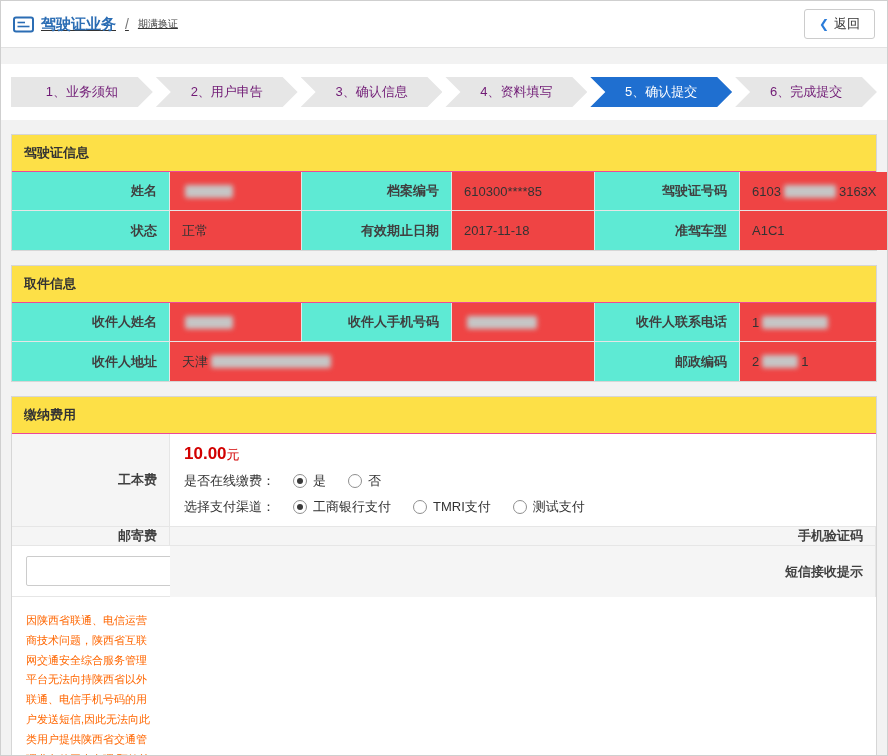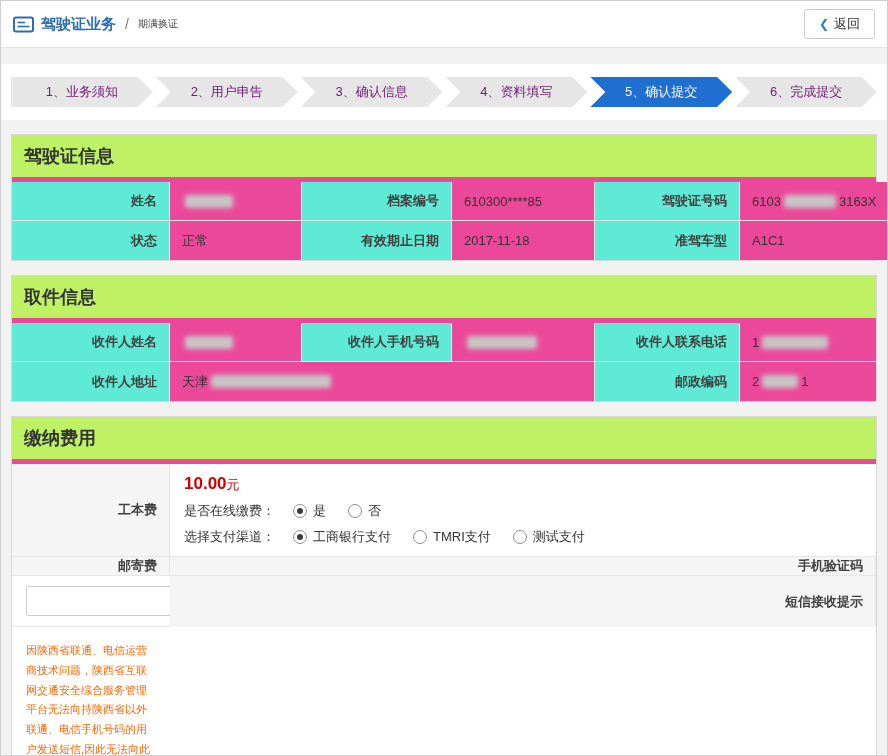--- a/index.html
+++ b/index.html
@@ -20,21 +20,21 @@
   
   .topbar {
     height: 47px;
     background: #fff;
     border-bottom: 1px solid #e2e2e2;
     display: flex;
     align-items: center;
     justify-content: space-between;
     padding: 0 12px;
   }
-  .topbar-left { display: flex; align-items: center; gap: 7px; }
+  .topbar-left { display: flex; align-items: center; gap: 7px; text-decoration: underline; }
   .doc-icon { display: inline-flex; align-items: center; }
   .page-title { color: #2b6db4; font-weight: bold; font-size: 15px; }
   .title-divider { color: #777; font-size: 14px; margin: 0 2px; }
   .page-subtitle { color: #444; font-size: 10px; }
   .back-btn {
     background: #fff;
     border: 1px solid #ccc;
     border-radius: 3px;
     padding: 5px 14px;
     font-size: 13px;
@@ -69,38 +69,38 @@
   .step.first { clip-path: polygon(0 0, calc(100% - 15px) 0, 100% 50%, calc(100% - 15px) 100%, 0 100%); }
   .step.active { background: #1f6fd0; color: #fff; }
 
   
   .section {
     margin: 14px 10px 0 10px;
     background: #fff;
     border: 1px solid #d6d6d6;
   }
   .section-title {
-    background: #bef264;
-    border-bottom: 5px solid #ec4899;
+    background: #fde047;
+    border-bottom: 1px solid #ec4899;
     padding: 9px 12px;
     font-weight: bold;
-    font-size: 18px;
+    font-size: 13px;
     color: #333;
   }
 
   .info-grid { display: grid; grid-template-columns: 158px 132px 150px 143px 145px auto; }
   .cell {
     display: flex;
     align-items: center;
     min-height: 39px;
     padding: 0 12px;
     font-size: 13px;
     border-right: 1px solid #e6e6e6;
     border-bottom: 1px solid #e6e6e6;
-    background: #ec4899;
+    background: #ef4444;
   }
   .cell.lbl {
     background: #5eead4;
     justify-content: flex-end;
     font-weight: bold;
     color: #404040;
     text-align: right;
   }
   .cell.nb { border-bottom: none; }
   .cell.nr { border-right: none; }

